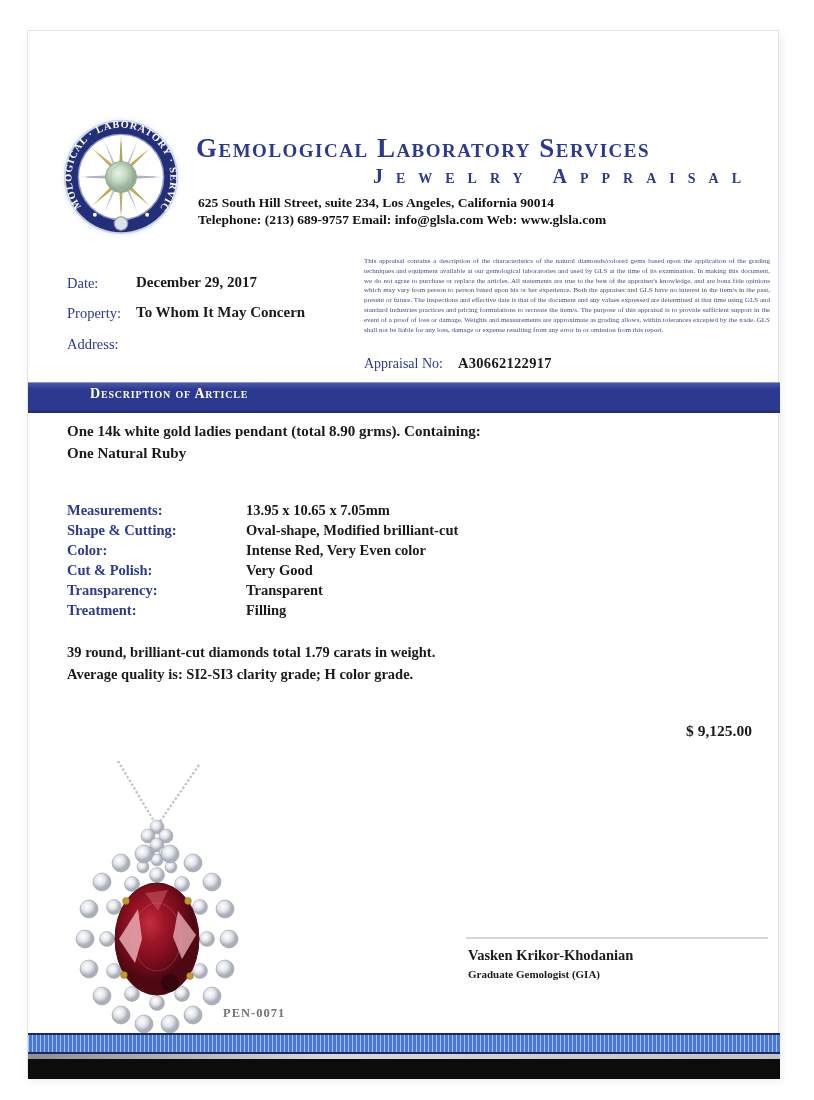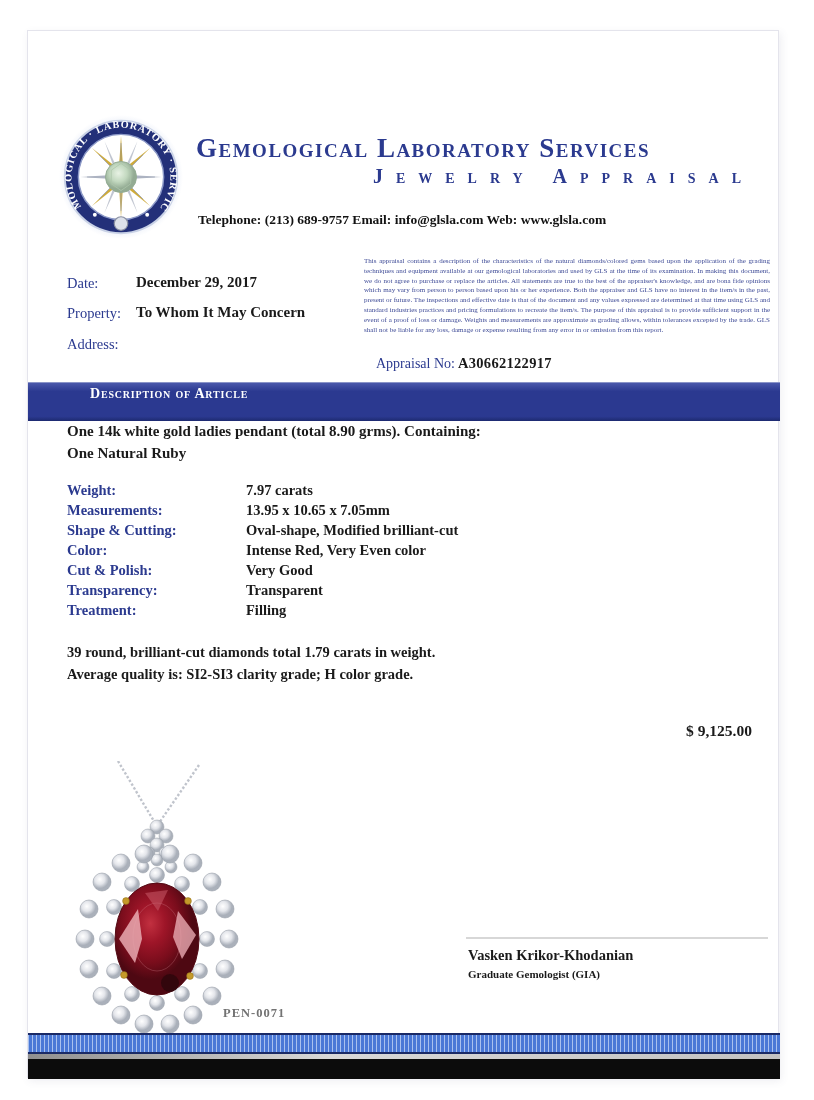--- a/index.html
+++ b/index.html
@@ -47,26 +47,26 @@
   .meta-value{color:var(--ink);font-weight:bold;font-size:15px;left:108px;white-space:nowrap;}
   .row-date .meta-label{top:244px;} .row-date .meta-value{top:243px;}
   .row-prop .meta-label{top:274px;} .row-prop .meta-value{top:273px;}
   .row-addr .meta-label{top:305px;}
 
   .disclaimer{
     left:336px;top:226px;width:406px;
     font-size:7px;line-height:1.4;text-align:justify;
     color:var(--disclaimer-blue);
   }
-  .appraisal-label{left:348px;top:325px;color:var(--navy);font-size:14px;}
+  .appraisal-label{left:336px;top:325px;color:var(--navy);font-size:14px;}
   .appraisal-value{left:430px;top:324px;color:var(--ink);font-weight:bold;font-size:14.5px;letter-spacing:0.3px;}
 
   
   .section-bar{
-    left:0;top:351px;width:752px;height:39px;
+    left:0;top:351px;width:752px;height:31px;
     background:linear-gradient(to bottom,#4a58ab 0,#2b3990 22%,#2b3990 88%,#1d2a70 100%);
     border-top:1px solid #8a94c8;
   }
   .section-bar span{
     display:block;padding-left:62px;line-height:22px;
     color:#ffffff;font-variant:small-caps;font-weight:bold;
     font-size:14px;letter-spacing:0.8px;
   }
 
   
@@ -161,20 +161,21 @@
         <line x1="88" y1="42" x2="42" y2="88"></line>
       </g>
     </g>
     <circle cx="65" cy="65" r="16" fill="url(#gemG)" stroke="#93ab93" stroke-width="1"></circle>
     <polygon points="65,51 75,58 75,72 65,79 55,72 55,58" fill="none" stroke="#aec6ab" stroke-width="0.8"></polygon>
     <circle cx="65" cy="113" r="7" fill="#dde1e9" stroke="#8a90a2" stroke-width="1.2"></circle>
   </svg>
 
   <div class="abs company-name">Gemological Laboratory Services</div>
   <div class="abs subtitle">Jewelry Appraisal</div>
+  <div class="abs street">625 South Hill Street, suite 234, Los Angeles, California 90014</div>
   <div class="abs contact">Telephone: (213) 689-9757  Email: info@glsla.com  Web: www.glsla.com</div>
 
   <div class="row-date">
     <div class="abs meta-label">Date:</div>
     <div class="abs meta-value">December 29, 2017</div>
   </div>
   <div class="row-prop">
     <div class="abs meta-label">Property:</div>
     <div class="abs meta-value">To Whom It May Concern</div>
   </div>
@@ -186,24 +187,20 @@
   <div class="abs appraisal-label">Appraisal No:</div>
   <div class="abs appraisal-value">A30662122917</div>
 
   <div class="abs section-bar">
     <span>Description of Article</span>
   </div>
 
   <div class="abs body-bold intro1">One 14k white gold ladies pendant (total 8.90 grms). Containing:</div>
   <div class="abs body-bold intro2">One Natural Ruby</div>
 
-  <div class="abs spec-row" style="top:451px">
-    <span class="spec-label">Weight:</span>
-    <span class="spec-value">7.97 carats</span>
-  </div>
   <div class="abs spec-row" style="top:471px">
     <span class="spec-label">Measurements:</span>
     <span class="spec-value">13.95 x 10.65 x 7.05mm</span>
   </div>
   <div class="abs spec-row" style="top:491px">
     <span class="spec-label">Shape &amp; Cutting:</span>
     <span class="spec-value">Oval-shape, Modified brilliant-cut</span>
   </div>
   <div class="abs spec-row" style="top:511px">
     <span class="spec-label">Color:</span>

